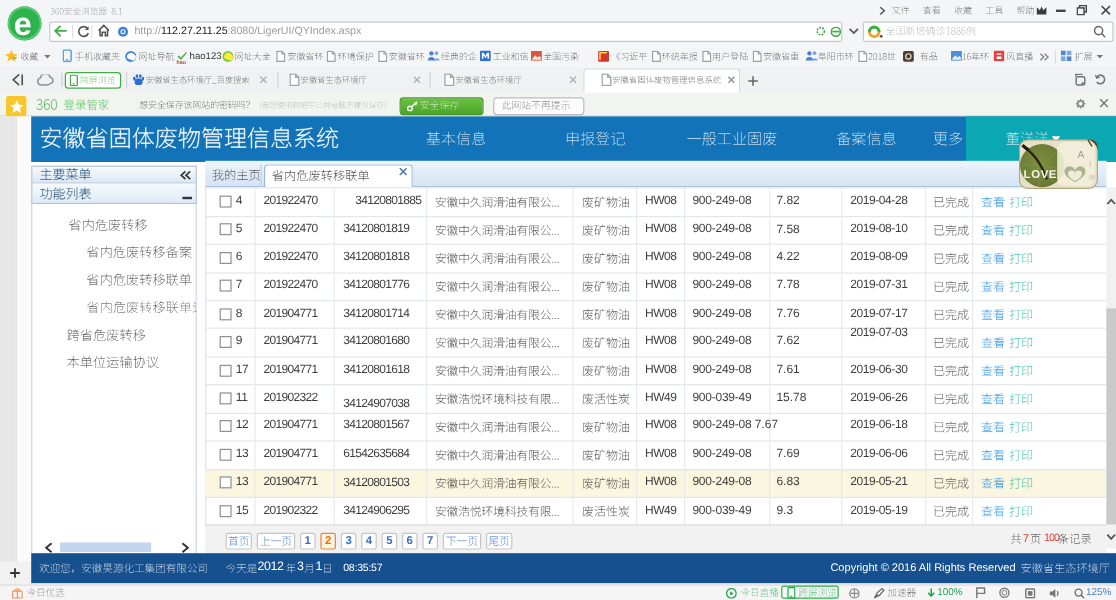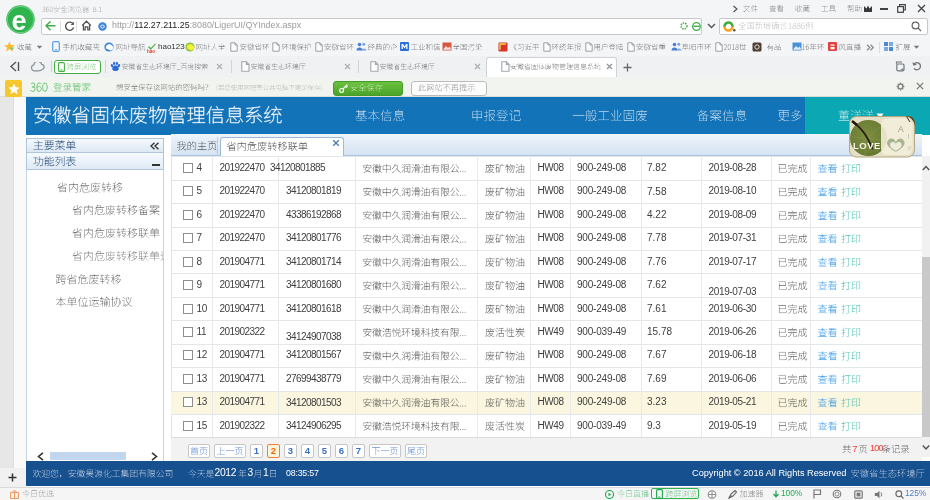--- a/index.html
+++ b/index.html
@@ -515,37 +515,37 @@
 <div style="position:absolute;left:477.2px;top:156.3px;width:1px;height:281.04px;background:#e7eaec"></div>
 <div style="position:absolute;left:530.3px;top:156.3px;width:1px;height:281.04px;background:#e7eaec"></div>
 <div style="position:absolute;left:570.1px;top:156.3px;width:1px;height:281.04px;background:#e7eaec"></div>
 <div style="position:absolute;left:640.6px;top:156.3px;width:1px;height:281.04px;background:#e7eaec"></div>
 <div style="position:absolute;left:701px;top:156.3px;width:1px;height:281.04px;background:#e7eaec"></div>
 <div style="position:absolute;left:771px;top:156.3px;width:1px;height:281.04px;background:#e7eaec"></div>
 <div style="position:absolute;left:810px;top:156.3px;width:1px;height:281.04px;background:#e7eaec"></div>
 <div style="position:absolute;left:183px;top:163.01px;width:10px;height:10px;background:#fff;border:1px solid #8e8e8e;box-sizing:border-box"></div>
 <div style="position:absolute;left:196.5px;top:163.01px;font:400 10px 'Liberation Sans',sans-serif;color:#3e3e3e;letter-spacing:-0.3px;white-space:pre;line-height:1">4</div>
 <div style="position:absolute;left:219.5px;top:163.01px;font:400 10px 'Liberation Sans',sans-serif;color:#3e3e3e;letter-spacing:-0.55px;white-space:pre;line-height:1">201922470</div>
-<div style="position:absolute;left:270px;top:163.01px;font:400 10px 'Liberation Sans',sans-serif;color:#3e3e3e;letter-spacing:-0.55px;white-space:pre;line-height:1">34120801885</div>
+<div style="position:absolute;left:296px;top:163.01px;font:400 10px 'Liberation Sans',sans-serif;color:#3e3e3e;letter-spacing:-0.55px;white-space:pre;line-height:1">34120801885</div>
 <div style="position:absolute;left:537.5px;top:163.01px;font:400 10px 'Liberation Sans',sans-serif;color:#3e3e3e;letter-spacing:-0.4px;white-space:pre;line-height:1">HW08</div>
 <div style="position:absolute;left:577px;top:163.01px;font:400 10px 'Liberation Sans',sans-serif;color:#3e3e3e;letter-spacing:-0.2px;white-space:pre;line-height:1">900-249-08</div>
 <div style="position:absolute;left:647px;top:163.01px;font:400 10px 'Liberation Sans',sans-serif;color:#3e3e3e;letter-spacing:0px;white-space:pre;line-height:1">7.82</div>
-<div style="position:absolute;left:708.5px;top:163.01px;font:400 10px 'Liberation Sans',sans-serif;color:#3e3e3e;letter-spacing:-0.35px;white-space:pre;line-height:1">2019-08-28</div>
+<div style="position:absolute;left:708.5px;top:163.01px;font:400 10px 'Liberation Sans',sans-serif;color:#3e3e3e;letter-spacing:-0.35px;white-space:pre;line-height:1">2019-04-28</div>
 <div style="position:absolute;left:183px;top:186.43px;width:10px;height:10px;background:#fff;border:1px solid #8e8e8e;box-sizing:border-box"></div>
 <div style="position:absolute;left:196.5px;top:186.43px;font:400 10px 'Liberation Sans',sans-serif;color:#3e3e3e;letter-spacing:-0.3px;white-space:pre;line-height:1">5</div>
 <div style="position:absolute;left:219.5px;top:186.43px;font:400 10px 'Liberation Sans',sans-serif;color:#3e3e3e;letter-spacing:-0.55px;white-space:pre;line-height:1">201922470</div>
 <div style="position:absolute;left:286px;top:186.43px;font:400 10px 'Liberation Sans',sans-serif;color:#3e3e3e;letter-spacing:-0.55px;white-space:pre;line-height:1">34120801819</div>
 <div style="position:absolute;left:537.5px;top:186.43px;font:400 10px 'Liberation Sans',sans-serif;color:#3e3e3e;letter-spacing:-0.4px;white-space:pre;line-height:1">HW08</div>
 <div style="position:absolute;left:577px;top:186.43px;font:400 10px 'Liberation Sans',sans-serif;color:#3e3e3e;letter-spacing:-0.2px;white-space:pre;line-height:1">900-249-08</div>
 <div style="position:absolute;left:647px;top:187px;font:400 10px 'Liberation Sans',sans-serif;color:#3e3e3e;letter-spacing:0px;white-space:pre;line-height:1">7.58</div>
 <div style="position:absolute;left:708.5px;top:186.43px;font:400 10px 'Liberation Sans',sans-serif;color:#3e3e3e;letter-spacing:-0.35px;white-space:pre;line-height:1">2019-08-10</div>
 <div style="position:absolute;left:183px;top:209.85px;width:10px;height:10px;background:#fff;border:1px solid #8e8e8e;box-sizing:border-box"></div>
 <div style="position:absolute;left:196.5px;top:209.85px;font:400 10px 'Liberation Sans',sans-serif;color:#3e3e3e;letter-spacing:-0.3px;white-space:pre;line-height:1">6</div>
 <div style="position:absolute;left:219.5px;top:209.85px;font:400 10px 'Liberation Sans',sans-serif;color:#3e3e3e;letter-spacing:-0.55px;white-space:pre;line-height:1">201922470</div>
-<div style="position:absolute;left:286px;top:209.85px;font:400 10px 'Liberation Sans',sans-serif;color:#3e3e3e;letter-spacing:-0.55px;white-space:pre;line-height:1">43386192868</div>
+<div style="position:absolute;left:286px;top:209.85px;font:400 10px 'Liberation Sans',sans-serif;color:#3e3e3e;letter-spacing:-0.55px;white-space:pre;line-height:1">34120801818</div>
 <div style="position:absolute;left:537.5px;top:209.85px;font:400 10px 'Liberation Sans',sans-serif;color:#3e3e3e;letter-spacing:-0.4px;white-space:pre;line-height:1">HW08</div>
 <div style="position:absolute;left:577px;top:209.85px;font:400 10px 'Liberation Sans',sans-serif;color:#3e3e3e;letter-spacing:-0.2px;white-space:pre;line-height:1">900-249-08</div>
 <div style="position:absolute;left:647px;top:209.85px;font:400 10px 'Liberation Sans',sans-serif;color:#3e3e3e;letter-spacing:0px;white-space:pre;line-height:1">4.22</div>
 <div style="position:absolute;left:708.5px;top:209.85px;font:400 10px 'Liberation Sans',sans-serif;color:#3e3e3e;letter-spacing:-0.35px;white-space:pre;line-height:1">2019-08-09</div>
 <div style="position:absolute;left:183px;top:233.27px;width:10px;height:10px;background:#fff;border:1px solid #8e8e8e;box-sizing:border-box"></div>
 <div style="position:absolute;left:196.5px;top:233.27px;font:400 10px 'Liberation Sans',sans-serif;color:#3e3e3e;letter-spacing:-0.3px;white-space:pre;line-height:1">7</div>
 <div style="position:absolute;left:219.5px;top:233.27px;font:400 10px 'Liberation Sans',sans-serif;color:#3e3e3e;letter-spacing:-0.55px;white-space:pre;line-height:1">201922470</div>
 <div style="position:absolute;left:286px;top:233.27px;font:400 10px 'Liberation Sans',sans-serif;color:#3e3e3e;letter-spacing:-0.55px;white-space:pre;line-height:1">34120801776</div>
 <div style="position:absolute;left:537.5px;top:233.27px;font:400 10px 'Liberation Sans',sans-serif;color:#3e3e3e;letter-spacing:-0.4px;white-space:pre;line-height:1">HW08</div>
 <div style="position:absolute;left:577px;top:233.27px;font:400 10px 'Liberation Sans',sans-serif;color:#3e3e3e;letter-spacing:-0.2px;white-space:pre;line-height:1">900-249-08</div>
@@ -559,60 +559,60 @@
 <div style="position:absolute;left:577px;top:256.69px;font:400 10px 'Liberation Sans',sans-serif;color:#3e3e3e;letter-spacing:-0.2px;white-space:pre;line-height:1">900-249-08</div>
 <div style="position:absolute;left:647px;top:256.69px;font:400 10px 'Liberation Sans',sans-serif;color:#3e3e3e;letter-spacing:0px;white-space:pre;line-height:1">7.76</div>
 <div style="position:absolute;left:708.5px;top:256.69px;font:400 10px 'Liberation Sans',sans-serif;color:#3e3e3e;letter-spacing:-0.35px;white-space:pre;line-height:1">2019-07-17</div>
 <div style="position:absolute;left:183px;top:280.11px;width:10px;height:10px;background:#fff;border:1px solid #8e8e8e;box-sizing:border-box"></div>
 <div style="position:absolute;left:196.5px;top:280.11px;font:400 10px 'Liberation Sans',sans-serif;color:#3e3e3e;letter-spacing:-0.3px;white-space:pre;line-height:1">9</div>
 <div style="position:absolute;left:219.5px;top:280.11px;font:400 10px 'Liberation Sans',sans-serif;color:#3e3e3e;letter-spacing:-0.55px;white-space:pre;line-height:1">201904771</div>
 <div style="position:absolute;left:286px;top:280.11px;font:400 10px 'Liberation Sans',sans-serif;color:#3e3e3e;letter-spacing:-0.55px;white-space:pre;line-height:1">34120801680</div>
 <div style="position:absolute;left:537.5px;top:280.11px;font:400 10px 'Liberation Sans',sans-serif;color:#3e3e3e;letter-spacing:-0.4px;white-space:pre;line-height:1">HW08</div>
 <div style="position:absolute;left:577px;top:280.11px;font:400 10px 'Liberation Sans',sans-serif;color:#3e3e3e;letter-spacing:-0.2px;white-space:pre;line-height:1">900-249-08</div>
 <div style="position:absolute;left:647px;top:280.11px;font:400 10px 'Liberation Sans',sans-serif;color:#3e3e3e;letter-spacing:0px;white-space:pre;line-height:1">7.62</div>
-<div style="position:absolute;left:708.5px;top:287px;font:400 10px 'Liberation Sans',sans-serif;color:#3e3e3e;letter-spacing:-0.35px;white-space:pre;line-height:1">2019-07-03</div>
+<div style="position:absolute;left:708.5px;top:273px;font:400 10px 'Liberation Sans',sans-serif;color:#3e3e3e;letter-spacing:-0.35px;white-space:pre;line-height:1">2019-07-03</div>
 <div style="position:absolute;left:183px;top:303.53px;width:10px;height:10px;background:#fff;border:1px solid #8e8e8e;box-sizing:border-box"></div>
-<div style="position:absolute;left:196.5px;top:303.53px;font:400 10px 'Liberation Sans',sans-serif;color:#3e3e3e;letter-spacing:-0.3px;white-space:pre;line-height:1">10</div>
+<div style="position:absolute;left:196.5px;top:303.53px;font:400 10px 'Liberation Sans',sans-serif;color:#3e3e3e;letter-spacing:-0.3px;white-space:pre;line-height:1">17</div>
 <div style="position:absolute;left:219.5px;top:303.53px;font:400 10px 'Liberation Sans',sans-serif;color:#3e3e3e;letter-spacing:-0.55px;white-space:pre;line-height:1">201904771</div>
 <div style="position:absolute;left:286px;top:303.53px;font:400 10px 'Liberation Sans',sans-serif;color:#3e3e3e;letter-spacing:-0.55px;white-space:pre;line-height:1">34120801618</div>
 <div style="position:absolute;left:537.5px;top:303.53px;font:400 10px 'Liberation Sans',sans-serif;color:#3e3e3e;letter-spacing:-0.4px;white-space:pre;line-height:1">HW08</div>
 <div style="position:absolute;left:577px;top:303.53px;font:400 10px 'Liberation Sans',sans-serif;color:#3e3e3e;letter-spacing:-0.2px;white-space:pre;line-height:1">900-249-08</div>
 <div style="position:absolute;left:647px;top:303.53px;font:400 10px 'Liberation Sans',sans-serif;color:#3e3e3e;letter-spacing:0px;white-space:pre;line-height:1">7.61</div>
 <div style="position:absolute;left:708.5px;top:303.53px;font:400 10px 'Liberation Sans',sans-serif;color:#3e3e3e;letter-spacing:-0.35px;white-space:pre;line-height:1">2019-06-30</div>
 <div style="position:absolute;left:183px;top:326.95px;width:10px;height:10px;background:#fff;border:1px solid #8e8e8e;box-sizing:border-box"></div>
 <div style="position:absolute;left:196.5px;top:326.95px;font:400 10px 'Liberation Sans',sans-serif;color:#3e3e3e;letter-spacing:-0.3px;white-space:pre;line-height:1">11</div>
 <div style="position:absolute;left:219.5px;top:326.95px;font:400 10px 'Liberation Sans',sans-serif;color:#3e3e3e;letter-spacing:-0.55px;white-space:pre;line-height:1">201902322</div>
 <div style="position:absolute;left:286px;top:332px;font:400 10px 'Liberation Sans',sans-serif;color:#3e3e3e;letter-spacing:-0.55px;white-space:pre;line-height:1">34124907038</div>
 <div style="position:absolute;left:537.5px;top:326.95px;font:400 10px 'Liberation Sans',sans-serif;color:#3e3e3e;letter-spacing:-0.4px;white-space:pre;line-height:1">HW49</div>
 <div style="position:absolute;left:577px;top:326.95px;font:400 10px 'Liberation Sans',sans-serif;color:#3e3e3e;letter-spacing:-0.2px;white-space:pre;line-height:1">900-039-49</div>
 <div style="position:absolute;left:647px;top:326.95px;font:400 10px 'Liberation Sans',sans-serif;color:#3e3e3e;letter-spacing:0px;white-space:pre;line-height:1">15.78</div>
 <div style="position:absolute;left:708.5px;top:326.95px;font:400 10px 'Liberation Sans',sans-serif;color:#3e3e3e;letter-spacing:-0.35px;white-space:pre;line-height:1">2019-06-26</div>
 <div style="position:absolute;left:183px;top:350.37px;width:10px;height:10px;background:#fff;border:1px solid #8e8e8e;box-sizing:border-box"></div>
 <div style="position:absolute;left:196.5px;top:350.37px;font:400 10px 'Liberation Sans',sans-serif;color:#3e3e3e;letter-spacing:-0.3px;white-space:pre;line-height:1">12</div>
 <div style="position:absolute;left:219.5px;top:350.37px;font:400 10px 'Liberation Sans',sans-serif;color:#3e3e3e;letter-spacing:-0.55px;white-space:pre;line-height:1">201904771</div>
 <div style="position:absolute;left:286px;top:350.37px;font:400 10px 'Liberation Sans',sans-serif;color:#3e3e3e;letter-spacing:-0.55px;white-space:pre;line-height:1">34120801567</div>
 <div style="position:absolute;left:537.5px;top:350.37px;font:400 10px 'Liberation Sans',sans-serif;color:#3e3e3e;letter-spacing:-0.4px;white-space:pre;line-height:1">HW08</div>
 <div style="position:absolute;left:577px;top:350.37px;font:400 10px 'Liberation Sans',sans-serif;color:#3e3e3e;letter-spacing:-0.2px;white-space:pre;line-height:1">900-249-08</div>
-<div style="position:absolute;left:647px;top:350.37px;font:400 10px 'Liberation Sans',sans-serif;color:#3e3e3e;letter-spacing:0px;white-space:pre;line-height:1">7.67</div>
+<div style="position:absolute;left:629px;top:350.37px;font:400 10px 'Liberation Sans',sans-serif;color:#3e3e3e;letter-spacing:0px;white-space:pre;line-height:1">7.67</div>
 <div style="position:absolute;left:708.5px;top:350.37px;font:400 10px 'Liberation Sans',sans-serif;color:#3e3e3e;letter-spacing:-0.35px;white-space:pre;line-height:1">2019-06-18</div>
 <div style="position:absolute;left:183px;top:373.79px;width:10px;height:10px;background:#fff;border:1px solid #8e8e8e;box-sizing:border-box"></div>
 <div style="position:absolute;left:196.5px;top:373.79px;font:400 10px 'Liberation Sans',sans-serif;color:#3e3e3e;letter-spacing:-0.3px;white-space:pre;line-height:1">13</div>
 <div style="position:absolute;left:219.5px;top:373.79px;font:400 10px 'Liberation Sans',sans-serif;color:#3e3e3e;letter-spacing:-0.55px;white-space:pre;line-height:1">201904771</div>
-<div style="position:absolute;left:286px;top:373.79px;font:400 10px 'Liberation Sans',sans-serif;color:#3e3e3e;letter-spacing:-0.55px;white-space:pre;line-height:1">27699438779</div>
+<div style="position:absolute;left:286px;top:373.79px;font:400 10px 'Liberation Sans',sans-serif;color:#3e3e3e;letter-spacing:-0.55px;white-space:pre;line-height:1">61542635684</div>
 <div style="position:absolute;left:537.5px;top:373.79px;font:400 10px 'Liberation Sans',sans-serif;color:#3e3e3e;letter-spacing:-0.4px;white-space:pre;line-height:1">HW08</div>
 <div style="position:absolute;left:577px;top:373.79px;font:400 10px 'Liberation Sans',sans-serif;color:#3e3e3e;letter-spacing:-0.2px;white-space:pre;line-height:1">900-249-08</div>
 <div style="position:absolute;left:647px;top:373.79px;font:400 10px 'Liberation Sans',sans-serif;color:#3e3e3e;letter-spacing:0px;white-space:pre;line-height:1">7.69</div>
 <div style="position:absolute;left:708.5px;top:373.79px;font:400 10px 'Liberation Sans',sans-serif;color:#3e3e3e;letter-spacing:-0.35px;white-space:pre;line-height:1">2019-06-06</div>
 <div style="position:absolute;left:183px;top:397.21px;width:10px;height:10px;background:#fff;border:1px solid #8e8e8e;box-sizing:border-box"></div>
 <div style="position:absolute;left:196.5px;top:397.21px;font:400 10px 'Liberation Sans',sans-serif;color:#3e3e3e;letter-spacing:-0.3px;white-space:pre;line-height:1">13</div>
 <div style="position:absolute;left:219.5px;top:397.21px;font:400 10px 'Liberation Sans',sans-serif;color:#3e3e3e;letter-spacing:-0.55px;white-space:pre;line-height:1">201904771</div>
 <div style="position:absolute;left:286px;top:398px;font:400 10px 'Liberation Sans',sans-serif;color:#3e3e3e;letter-spacing:-0.55px;white-space:pre;line-height:1">34120801503</div>
 <div style="position:absolute;left:537.5px;top:397.21px;font:400 10px 'Liberation Sans',sans-serif;color:#3e3e3e;letter-spacing:-0.4px;white-space:pre;line-height:1">HW08</div>
 <div style="position:absolute;left:577px;top:397.21px;font:400 10px 'Liberation Sans',sans-serif;color:#3e3e3e;letter-spacing:-0.2px;white-space:pre;line-height:1">900-249-08</div>
-<div style="position:absolute;left:647px;top:397.21px;font:400 10px 'Liberation Sans',sans-serif;color:#3e3e3e;letter-spacing:0px;white-space:pre;line-height:1">3.23</div>
+<div style="position:absolute;left:647px;top:397.21px;font:400 10px 'Liberation Sans',sans-serif;color:#3e3e3e;letter-spacing:0px;white-space:pre;line-height:1">6.83</div>
 <div style="position:absolute;left:708.5px;top:397.21px;font:400 10px 'Liberation Sans',sans-serif;color:#3e3e3e;letter-spacing:-0.35px;white-space:pre;line-height:1">2019-05-21</div>
 <div style="position:absolute;left:183px;top:420.63px;width:10px;height:10px;background:#fff;border:1px solid #8e8e8e;box-sizing:border-box"></div>
 <div style="position:absolute;left:196.5px;top:420.63px;font:400 10px 'Liberation Sans',sans-serif;color:#3e3e3e;letter-spacing:-0.3px;white-space:pre;line-height:1">15</div>
 <div style="position:absolute;left:219.5px;top:420.63px;font:400 10px 'Liberation Sans',sans-serif;color:#3e3e3e;letter-spacing:-0.55px;white-space:pre;line-height:1">201902322</div>
 <div style="position:absolute;left:286px;top:420.63px;font:400 10px 'Liberation Sans',sans-serif;color:#3e3e3e;letter-spacing:-0.55px;white-space:pre;line-height:1">34124906295</div>
 <div style="position:absolute;left:537.5px;top:420.63px;font:400 10px 'Liberation Sans',sans-serif;color:#3e3e3e;letter-spacing:-0.4px;white-space:pre;line-height:1">HW49</div>
 <div style="position:absolute;left:577px;top:420.63px;font:400 10px 'Liberation Sans',sans-serif;color:#3e3e3e;letter-spacing:-0.2px;white-space:pre;line-height:1">900-039-49</div>
 <div style="position:absolute;left:647px;top:420.63px;font:400 10px 'Liberation Sans',sans-serif;color:#3e3e3e;letter-spacing:0px;white-space:pre;line-height:1">9.3</div>
 <div style="position:absolute;left:708.5px;top:420.63px;font:400 10px 'Liberation Sans',sans-serif;color:#3e3e3e;letter-spacing:-0.35px;white-space:pre;line-height:1">2019-05-19</div>
 <div style="position:absolute;left:921.5px;top:156.3px;width:8.5px;height:300.6px;background:#f1f1f1"></div>

